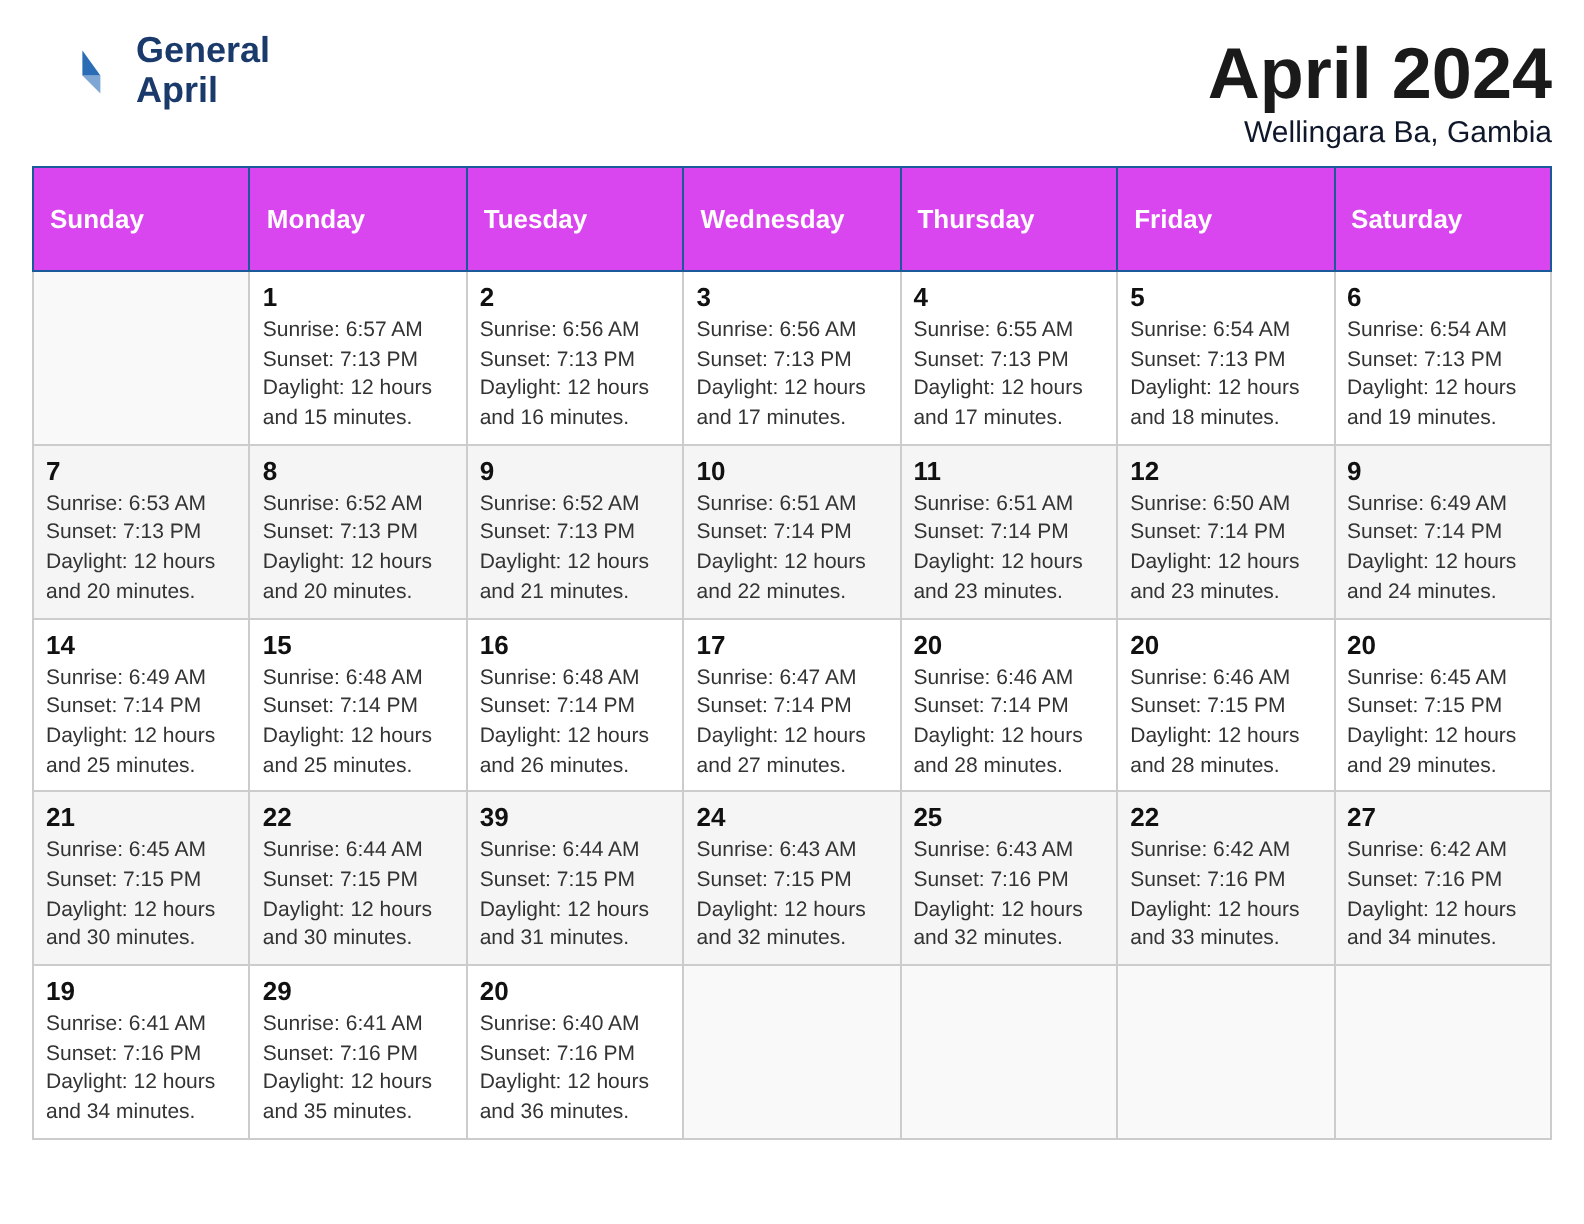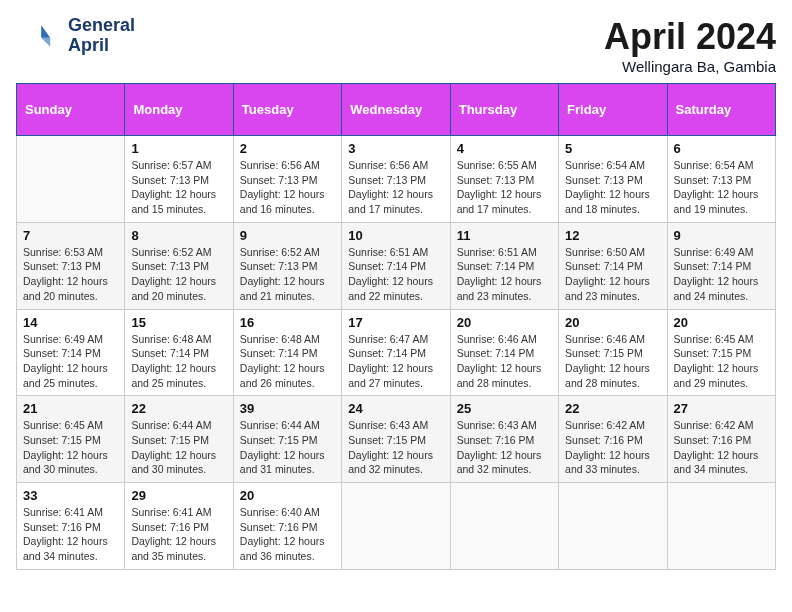--- a/index.html
+++ b/index.html
@@ -232,21 +232,21 @@
           <span class="day-num">22</span>
           <div class="day-info">Sunrise: 6:42 AM<br>Sunset: 7:16 PM<br>Daylight: 12 hours<br>and 33 minutes.</div>
         </td>
         <td>
           <span class="day-num">27</span>
           <div class="day-info">Sunrise: 6:42 AM<br>Sunset: 7:16 PM<br>Daylight: 12 hours<br>and 34 minutes.</div>
         </td>
       </tr>
       <tr>
         <td>
-          <span class="day-num">33</span>
+          <span class="day-num">19</span>
           <div class="day-info">Sunrise: 6:41 AM<br>Sunset: 7:16 PM<br>Daylight: 12 hours<br>and 34 minutes.</div>
         </td>
         <td>
           <span class="day-num">29</span>
           <div class="day-info">Sunrise: 6:41 AM<br>Sunset: 7:16 PM<br>Daylight: 12 hours<br>and 35 minutes.</div>
         </td>
         <td>
           <span class="day-num">20</span>
           <div class="day-info">Sunrise: 6:40 AM<br>Sunset: 7:16 PM<br>Daylight: 12 hours<br>and 36 minutes.</div>
         </td>

